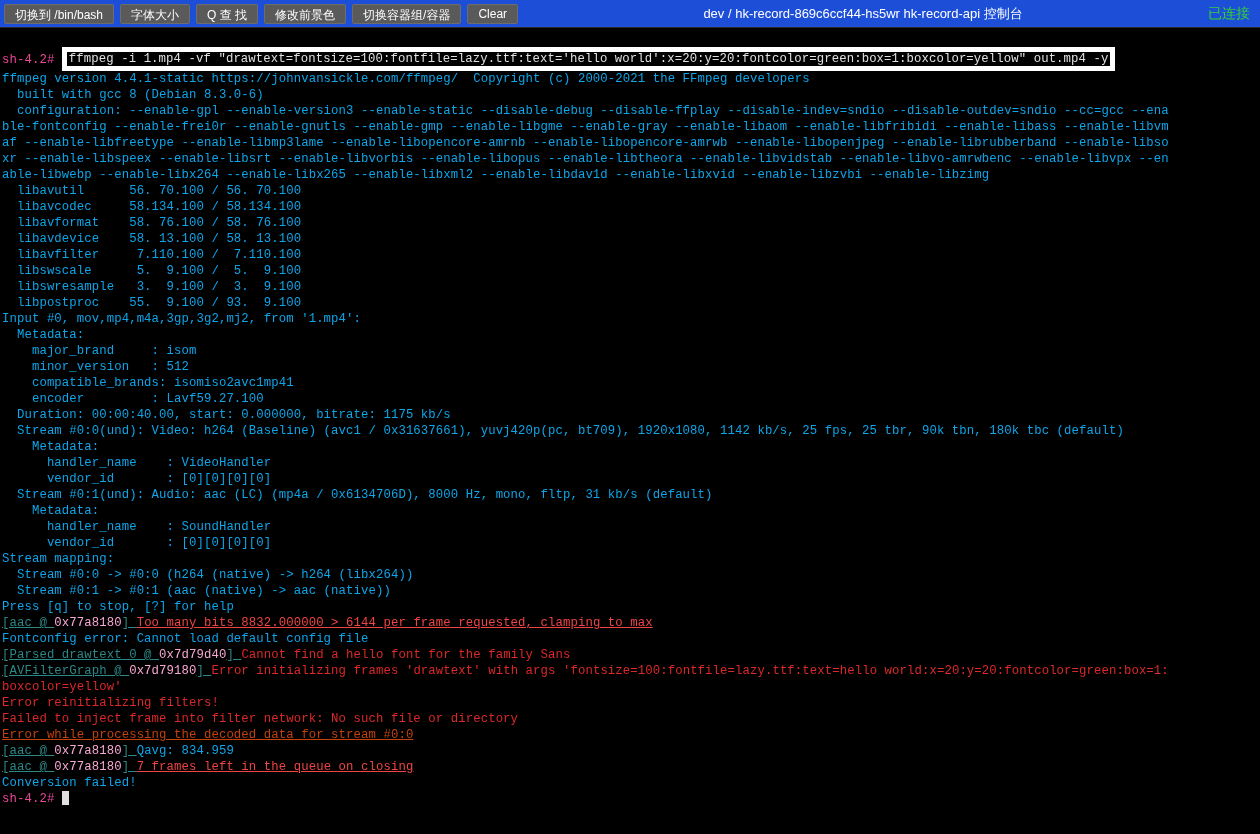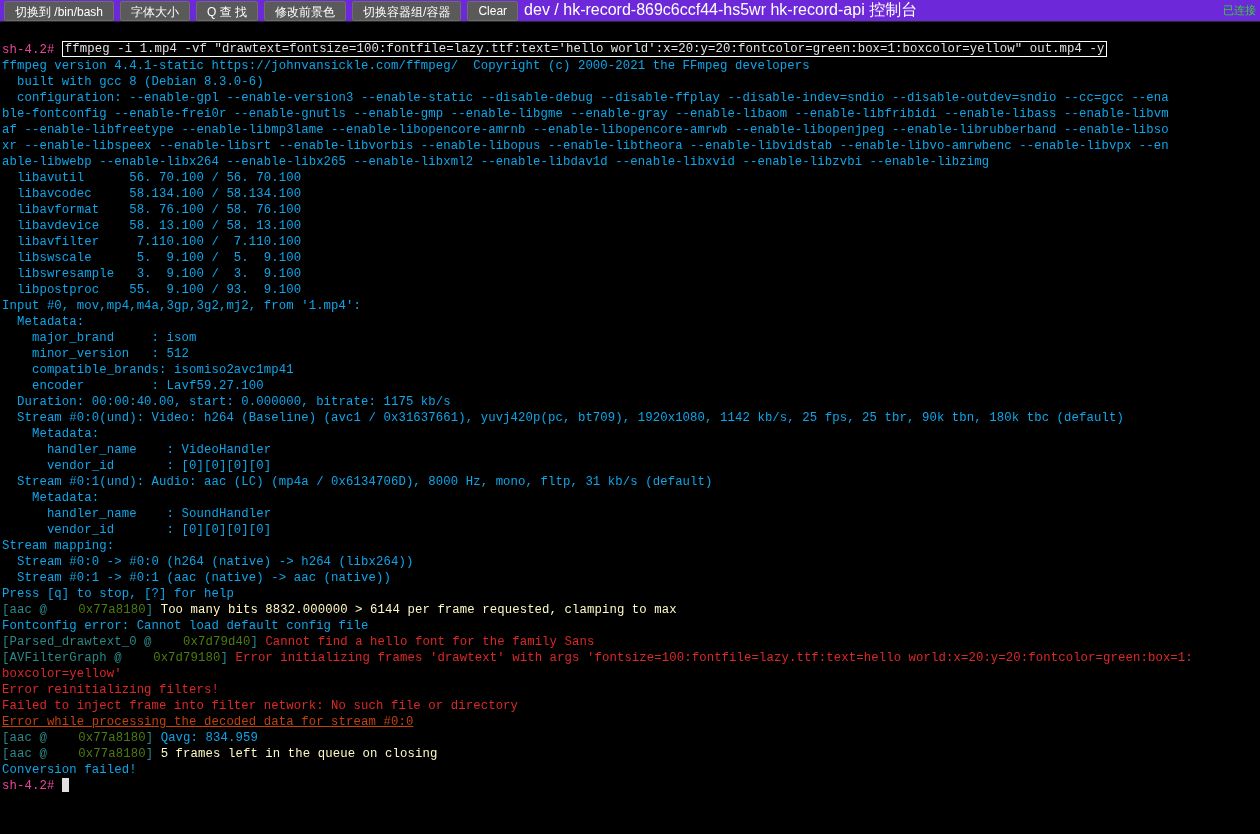--- a/index.html
+++ b/index.html
@@ -8,68 +8,70 @@
     font-family: Consolas, "Courier New", monospace;
     font-size: 12.3px;
     color: #e0e0e0;
     width: 1260px;
     height: 834px;
     overflow: hidden;
   }
   .toolbar {
     display: flex;
     align-items: center;
-    height: 22px;
-    background: #6d28d9;
+    height: 28px;
+    background: #1d4ed8;
     padding: 8px 4px;
     gap: 6px;
     border-bottom: 1px solid #2a2a2a;
   }
   .toolbar button {
     background: #5a5a5a;
     color: #fff;
     border: 1px solid #6d6d6d;
     font-size: 12px;
     padding: 2px 10px;
     height: 20px;
     cursor: pointer;
     border-radius: 2px;
     font-family: Arial, sans-serif;
   }
   .title {
     flex: 1;
+    text-align: center;
     color: #fff;
-    font-size: 16px;
+    font-size: 13px;
     font-family: Arial, sans-serif;
     white-space: nowrap;
   }
   .status {
     color: #33d233;
-    font-size: 11px;
+    font-size: 14px;
     font-family: Arial, sans-serif;
+    margin-right: 6px;
   }
   .terminal {
     padding: 4px 2px;
     white-space: pre;
     line-height: 16px;
     letter-spacing: 0.1px;
   }
   .prompt { color: #ec4899; }
   .hl-box {
-    border: 1px solid #ffffff;
+    border: 5px solid #ffffff;
     padding: 0 2px;
     display: inline-block;
     line-height: 14px;
     vertical-align: middle;
     margin-top:-1px;
   }
   .c-white { color: #0ea5e9; }
-  .c-yellow { color: #fef9c3; }
-  .c-teal-b   { color: #4d7c0f; margin-left: 24px; }
-  .c-teal-d   { color: #2c8787; }
+  .c-yellow { color: #ef4444; text-decoration: underline; }
+  .c-teal-b   { color: #f9a8d4; }
+  .c-teal-d   { color: #2c8787; text-decoration: underline; }
   .c-red { color: #dc2828; }
   .c-redu { color: #c2410c; text-decoration: underline; }
   .cursor {
     display:inline-block;
     width:7px;
     height:14px;
     background:#e0e0e0;
     vertical-align:middle;
     margin-top:-2px;
   }
@@ -126,16 +128,16 @@
 <span class="c-white">Press [q] to stop, [?] for help</span>
 <span class="c-teal-d">[aac @ </span><span class="c-teal-b">0x77a8180</span><span class="c-teal-d">] </span><span class="c-yellow">Too many bits 8832.000000 &gt; 6144 per frame requested, clamping to max</span>
 <span class="c-white">Fontconfig error: Cannot load default config file</span>
 <span class="c-teal-d">[Parsed_drawtext_0 @ </span><span class="c-teal-b">0x7d79d40</span><span class="c-teal-d">] </span><span class="c-red">Cannot find a hello font for the family Sans</span>
 <span class="c-teal-d">[AVFilterGraph @ </span><span class="c-teal-b">0x7d79180</span><span class="c-teal-d">] </span><span class="c-red">Error initializing frames 'drawtext' with args 'fontsize=100:fontfile=lazy.ttf:text=hello world:x=20:y=20:fontcolor=green:box=1:</span>
 <span class="c-red">boxcolor=yellow'</span>
 <span class="c-red">Error reinitializing filters!</span>
 <span class="c-red">Failed to inject frame into filter network: No such file or directory</span>
 <span class="c-redu">Error while processing the decoded data for stream #0:0</span>
 <span class="c-teal-d">[aac @ </span><span class="c-teal-b">0x77a8180</span><span class="c-teal-d">] </span><span class="c-white">Qavg: 834.959</span>
-<span class="c-teal-d">[aac @ </span><span class="c-teal-b">0x77a8180</span><span class="c-teal-d">] </span><span class="c-yellow">5 frames left in the queue on closing</span>
+<span class="c-teal-d">[aac @ </span><span class="c-teal-b">0x77a8180</span><span class="c-teal-d">] </span><span class="c-yellow">7 frames left in the queue on closing</span>
 <span class="c-white">Conversion failed!</span>
 <span class="prompt">sh-4.2# </span><span class="cursor"></span>
 </div>
 
 </body></html>

